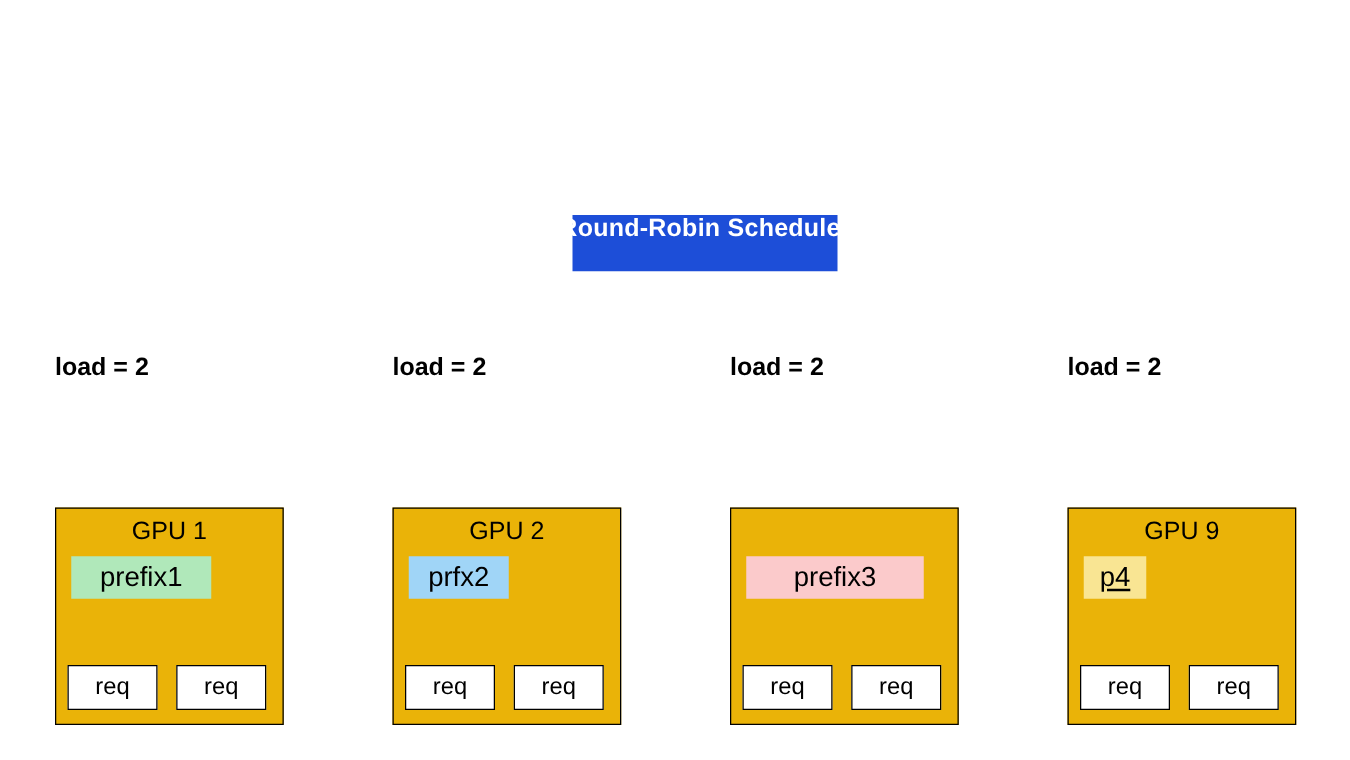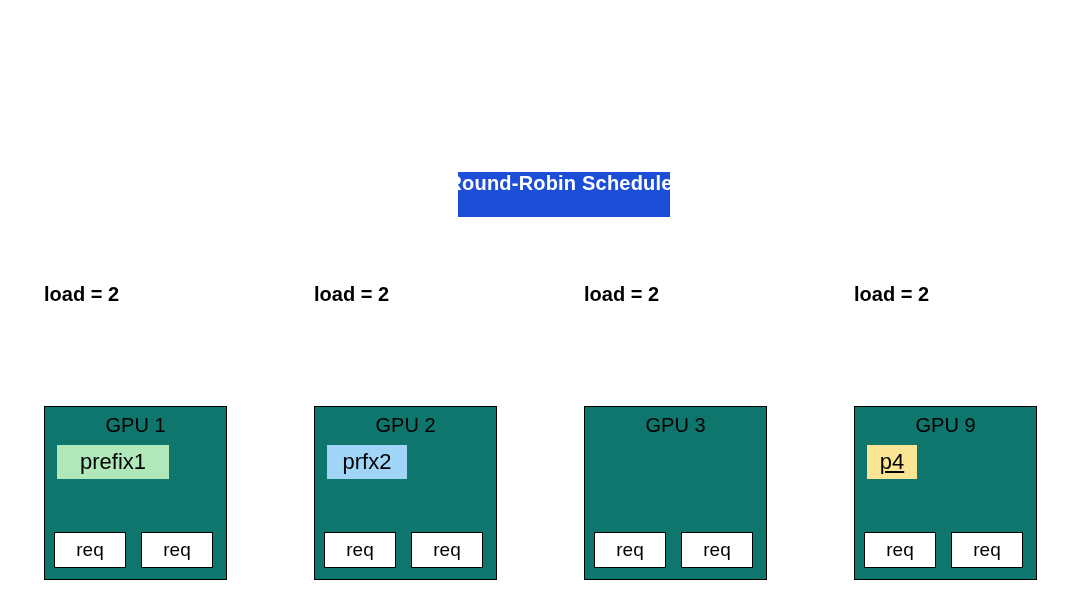--- a/index.html
+++ b/index.html
@@ -42,21 +42,21 @@
   }
 
   
   .gpu {
     position: absolute;
     top: 406px;
     width: 183px;
     height: 174px;
     border: 1.5px solid #000000;
     box-sizing: border-box;
-    background: #0f766e;
+    background: #eab308;
   }
   .pos-1 { left: 44px; }
   .pos-2 { left: 314px; }
   .pos-3 { left: 584px; }
   .pos-4 { left: 854px; }
 
   .gpu-title {
     margin-top: 6px;
     text-align: center;
     font-size: 20px;
@@ -121,21 +121,21 @@
   <div class="gpu pos-2">
     <div class="gpu-title">GPU 2</div>
     <div class="prefix" style="background-color: rgb(160, 213, 247); width: 80px;">prfx2</div>
     <div class="req-row">
       <div class="req">req</div>
       <div class="req">req</div>
     </div>
   </div>
 
   <div class="gpu pos-3">
-    <div class="gpu-title">GPU 3</div>
+    <div class="prefix" style="background-color: rgb(251, 202, 203); width: 142px;">prefix3</div>
     <div class="req-row">
       <div class="req">req</div>
       <div class="req">req</div>
     </div>
   </div>
 
   <div class="gpu pos-4">
     <div class="gpu-title">GPU 9</div>
     <div class="prefix" style="background-color: rgb(249, 229, 147); width: 50px; text-decoration: underline;">p4</div>
     <div class="req-row">

